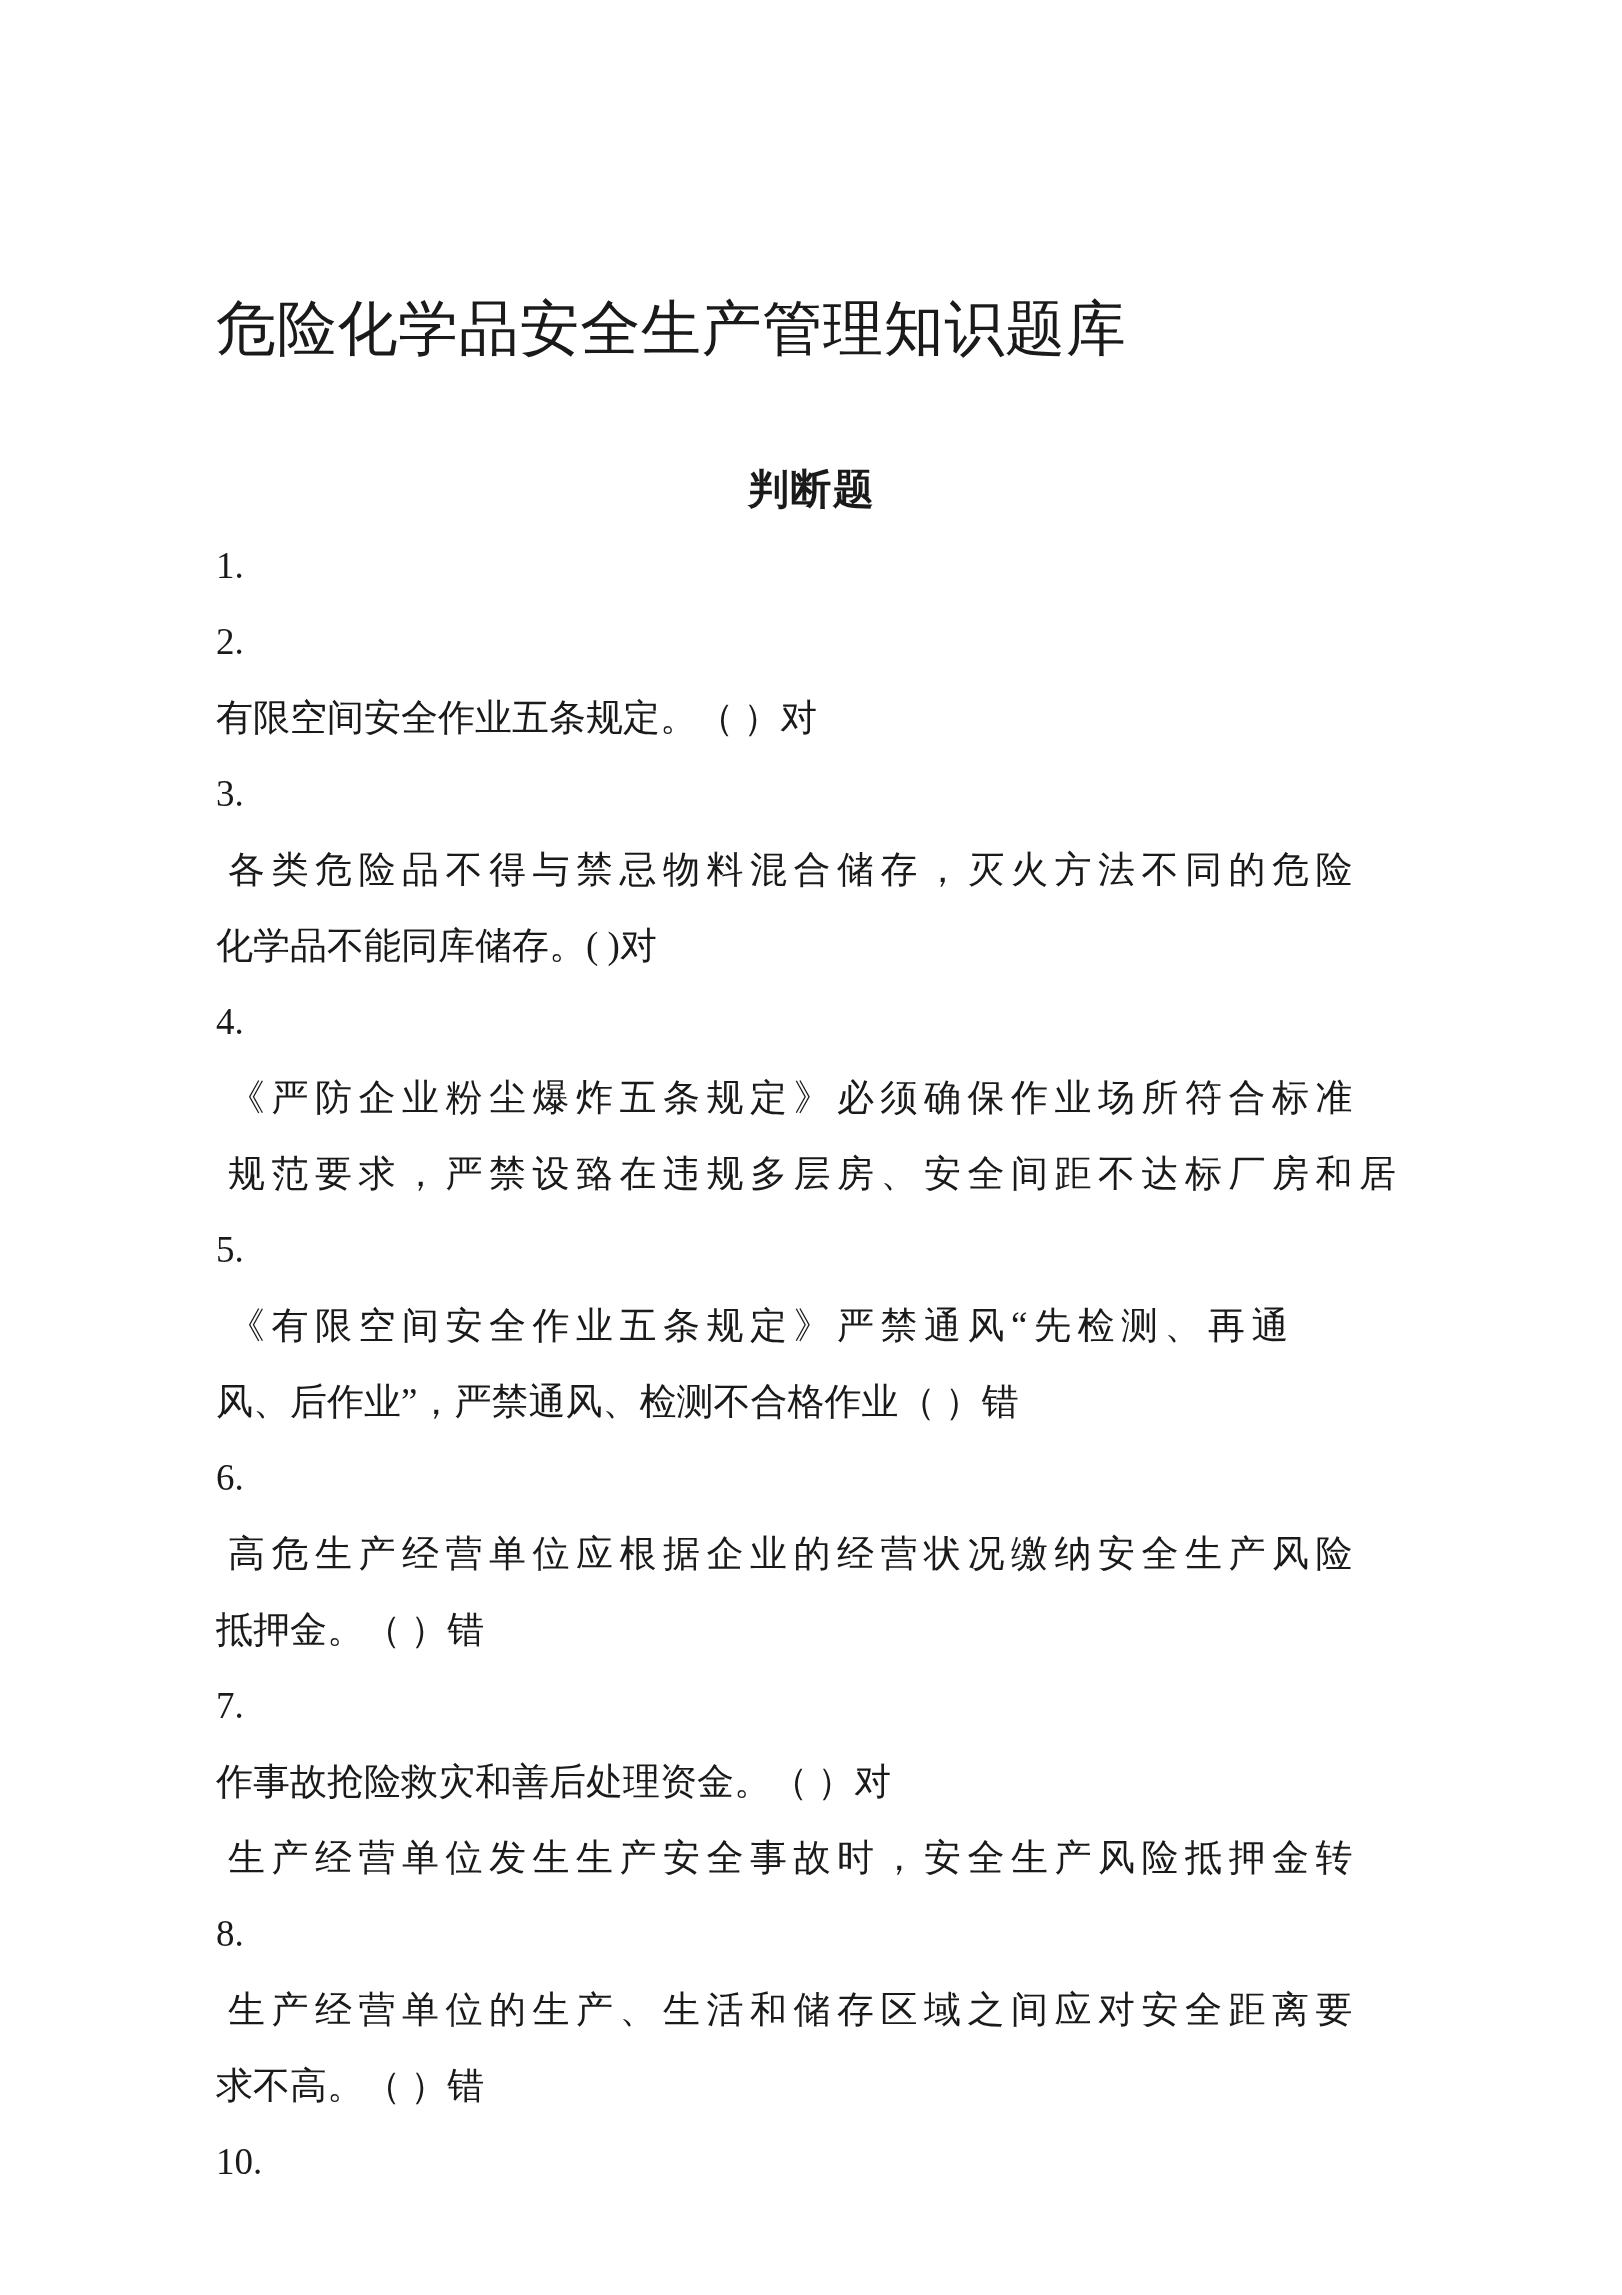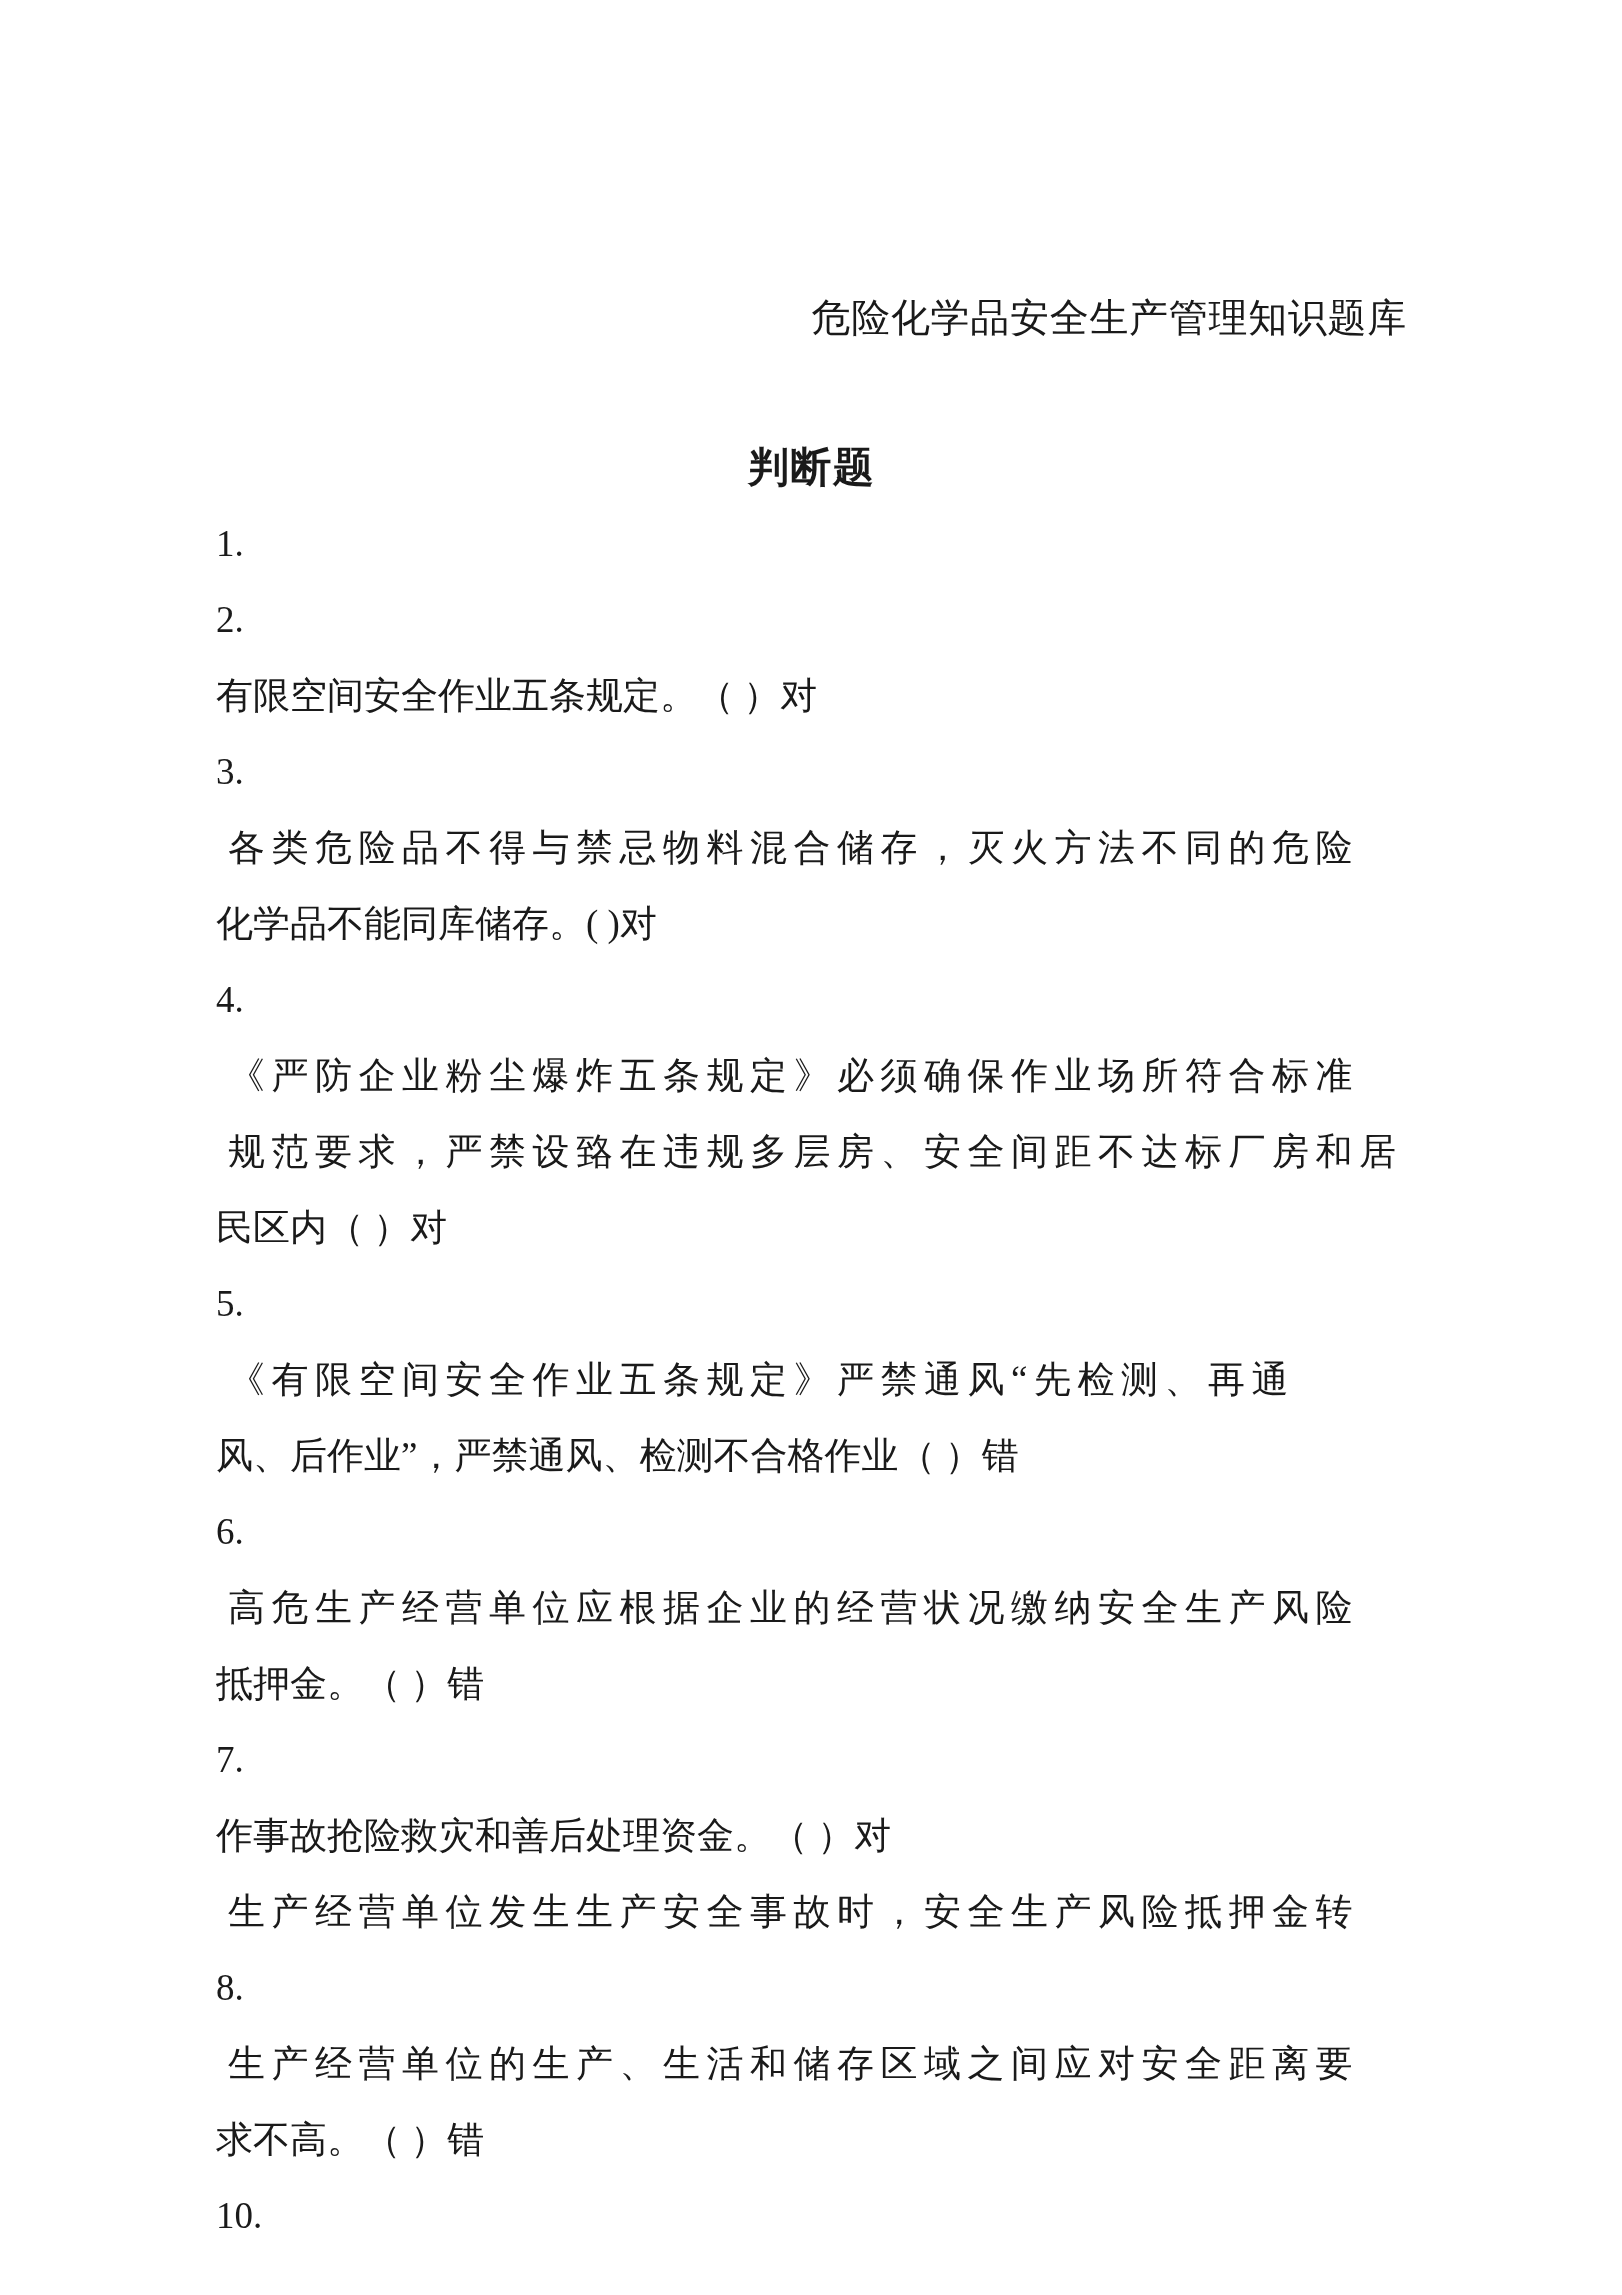--- a/index.html
+++ b/index.html
@@ -19,24 +19,24 @@
   }
   .content {
     position: absolute;
     left: 216px;
     top: 0;
     width: 1191px;
   }
   .doc-title {
     margin: 0;
     padding-top: 298px;
-    font-size: 39px;
+    font-size: 60px;
     line-height: 1.05;
     font-weight: normal;
-    text-align: right;
+    text-align: left;
     letter-spacing: 0.7px;
     white-space: nowrap;
   }
   .section-heading {
     margin: 8px;
     margin-top: 108px;
     font-size: 41px;
     line-height: 1;
     font-family: "DejaVu Sans", "Liberation Sans", sans-serif;
     font-weight: bold;
@@ -70,21 +70,21 @@
 <body>
 
 <div class="page">
   <div class="content">
     <h1 class="doc-title">危险化学品安全生产管理知识题库</h1>
     <h2 class="section-heading">判断题</h2>
     <div class="questions" id="questions">
         <p class="question"><span class="qnum">1.</span></p>
         <p class="question"><span class="qnum">2.</span><span class="qline">有限空间安全作业五条规定。（ ）对</span></p>
         <p class="question"><span class="qnum">3.</span><span class="qline stretch">各类危险品不得与禁忌物料混合储存，灭火方法不同的危险</span><span class="qline">化学品不能同库储存。( )对</span></p>
-        <p class="question"><span class="qnum">4.</span><span class="qline stretch">《严防企业粉尘爆炸五条规定》必须确保作业场所符合标准</span><span class="qline stretch">规范要求，严禁设臵在违规多层房、安全间距不达标厂房和居</span><span class="qline">民区内（ ）对</span></p>
+        <p class="question"><span class="qnum">4.</span><span class="qline stretch">《严防企业粉尘爆炸五条规定》必须确保作业场所符合标准</span><span class="qline stretch">规范要求，严禁设臵在违规多层房、安全间距不达标厂房和居</span></p>
         <p class="question"><span class="qnum">5.</span><span class="qline stretch">《有限空间安全作业五条规定》严禁通风“先检测、再通</span><span class="qline">风、后作业”，严禁通风、检测不合格作业（ ）错</span></p>
         <p class="question"><span class="qnum">6.</span><span class="qline stretch">高危生产经营单位应根据企业的经营状况缴纳安全生产风险</span><span class="qline">抵押金。（ ）错</span></p>
         <p class="question"><span class="qnum">7.</span><span class="qline">作事故抢险救灾和善后处理资金。（ ）对</span><span class="qline stretch">生产经营单位发生生产安全事故时，安全生产风险抵押金转</span></p>
         <p class="question"><span class="qnum">8.</span><span class="qline stretch">生产经营单位的生产、生活和储存区域之间应对安全距离要</span><span class="qline">求不高。（ ）错</span></p>
         <p class="question"><span class="qnum">10.</span></p>
       </div>
   </div>
 </div>
 
 

